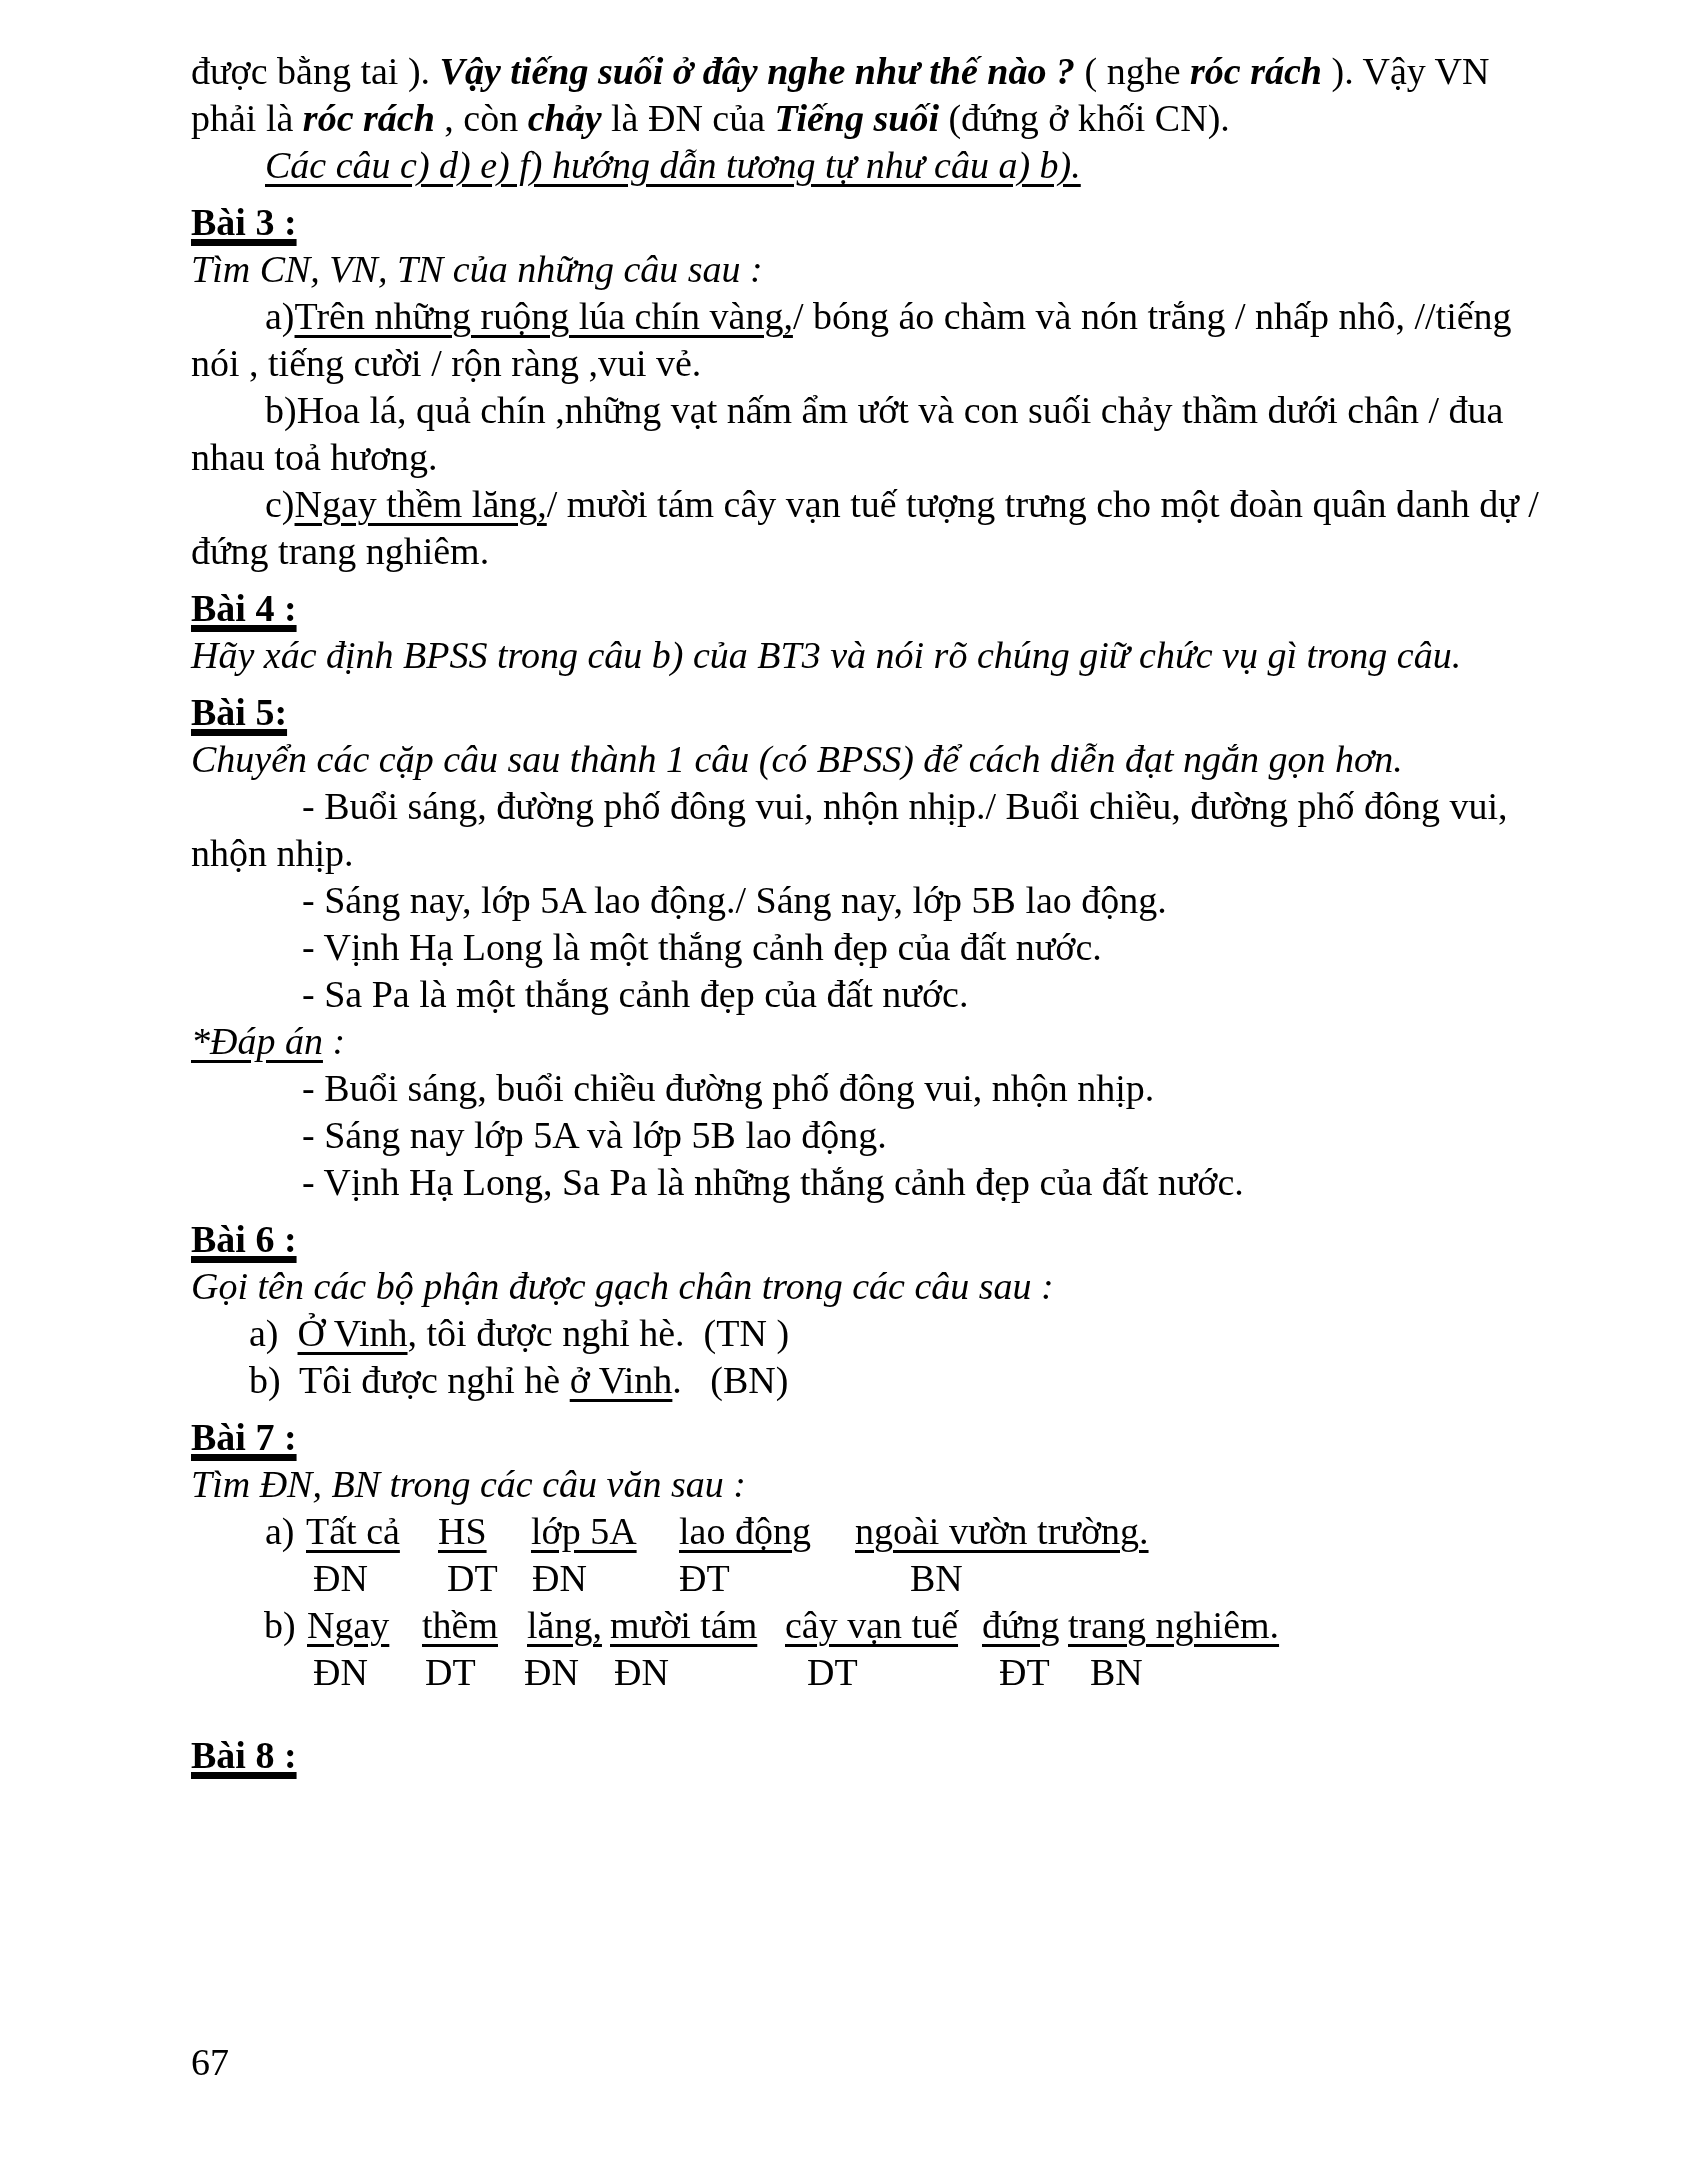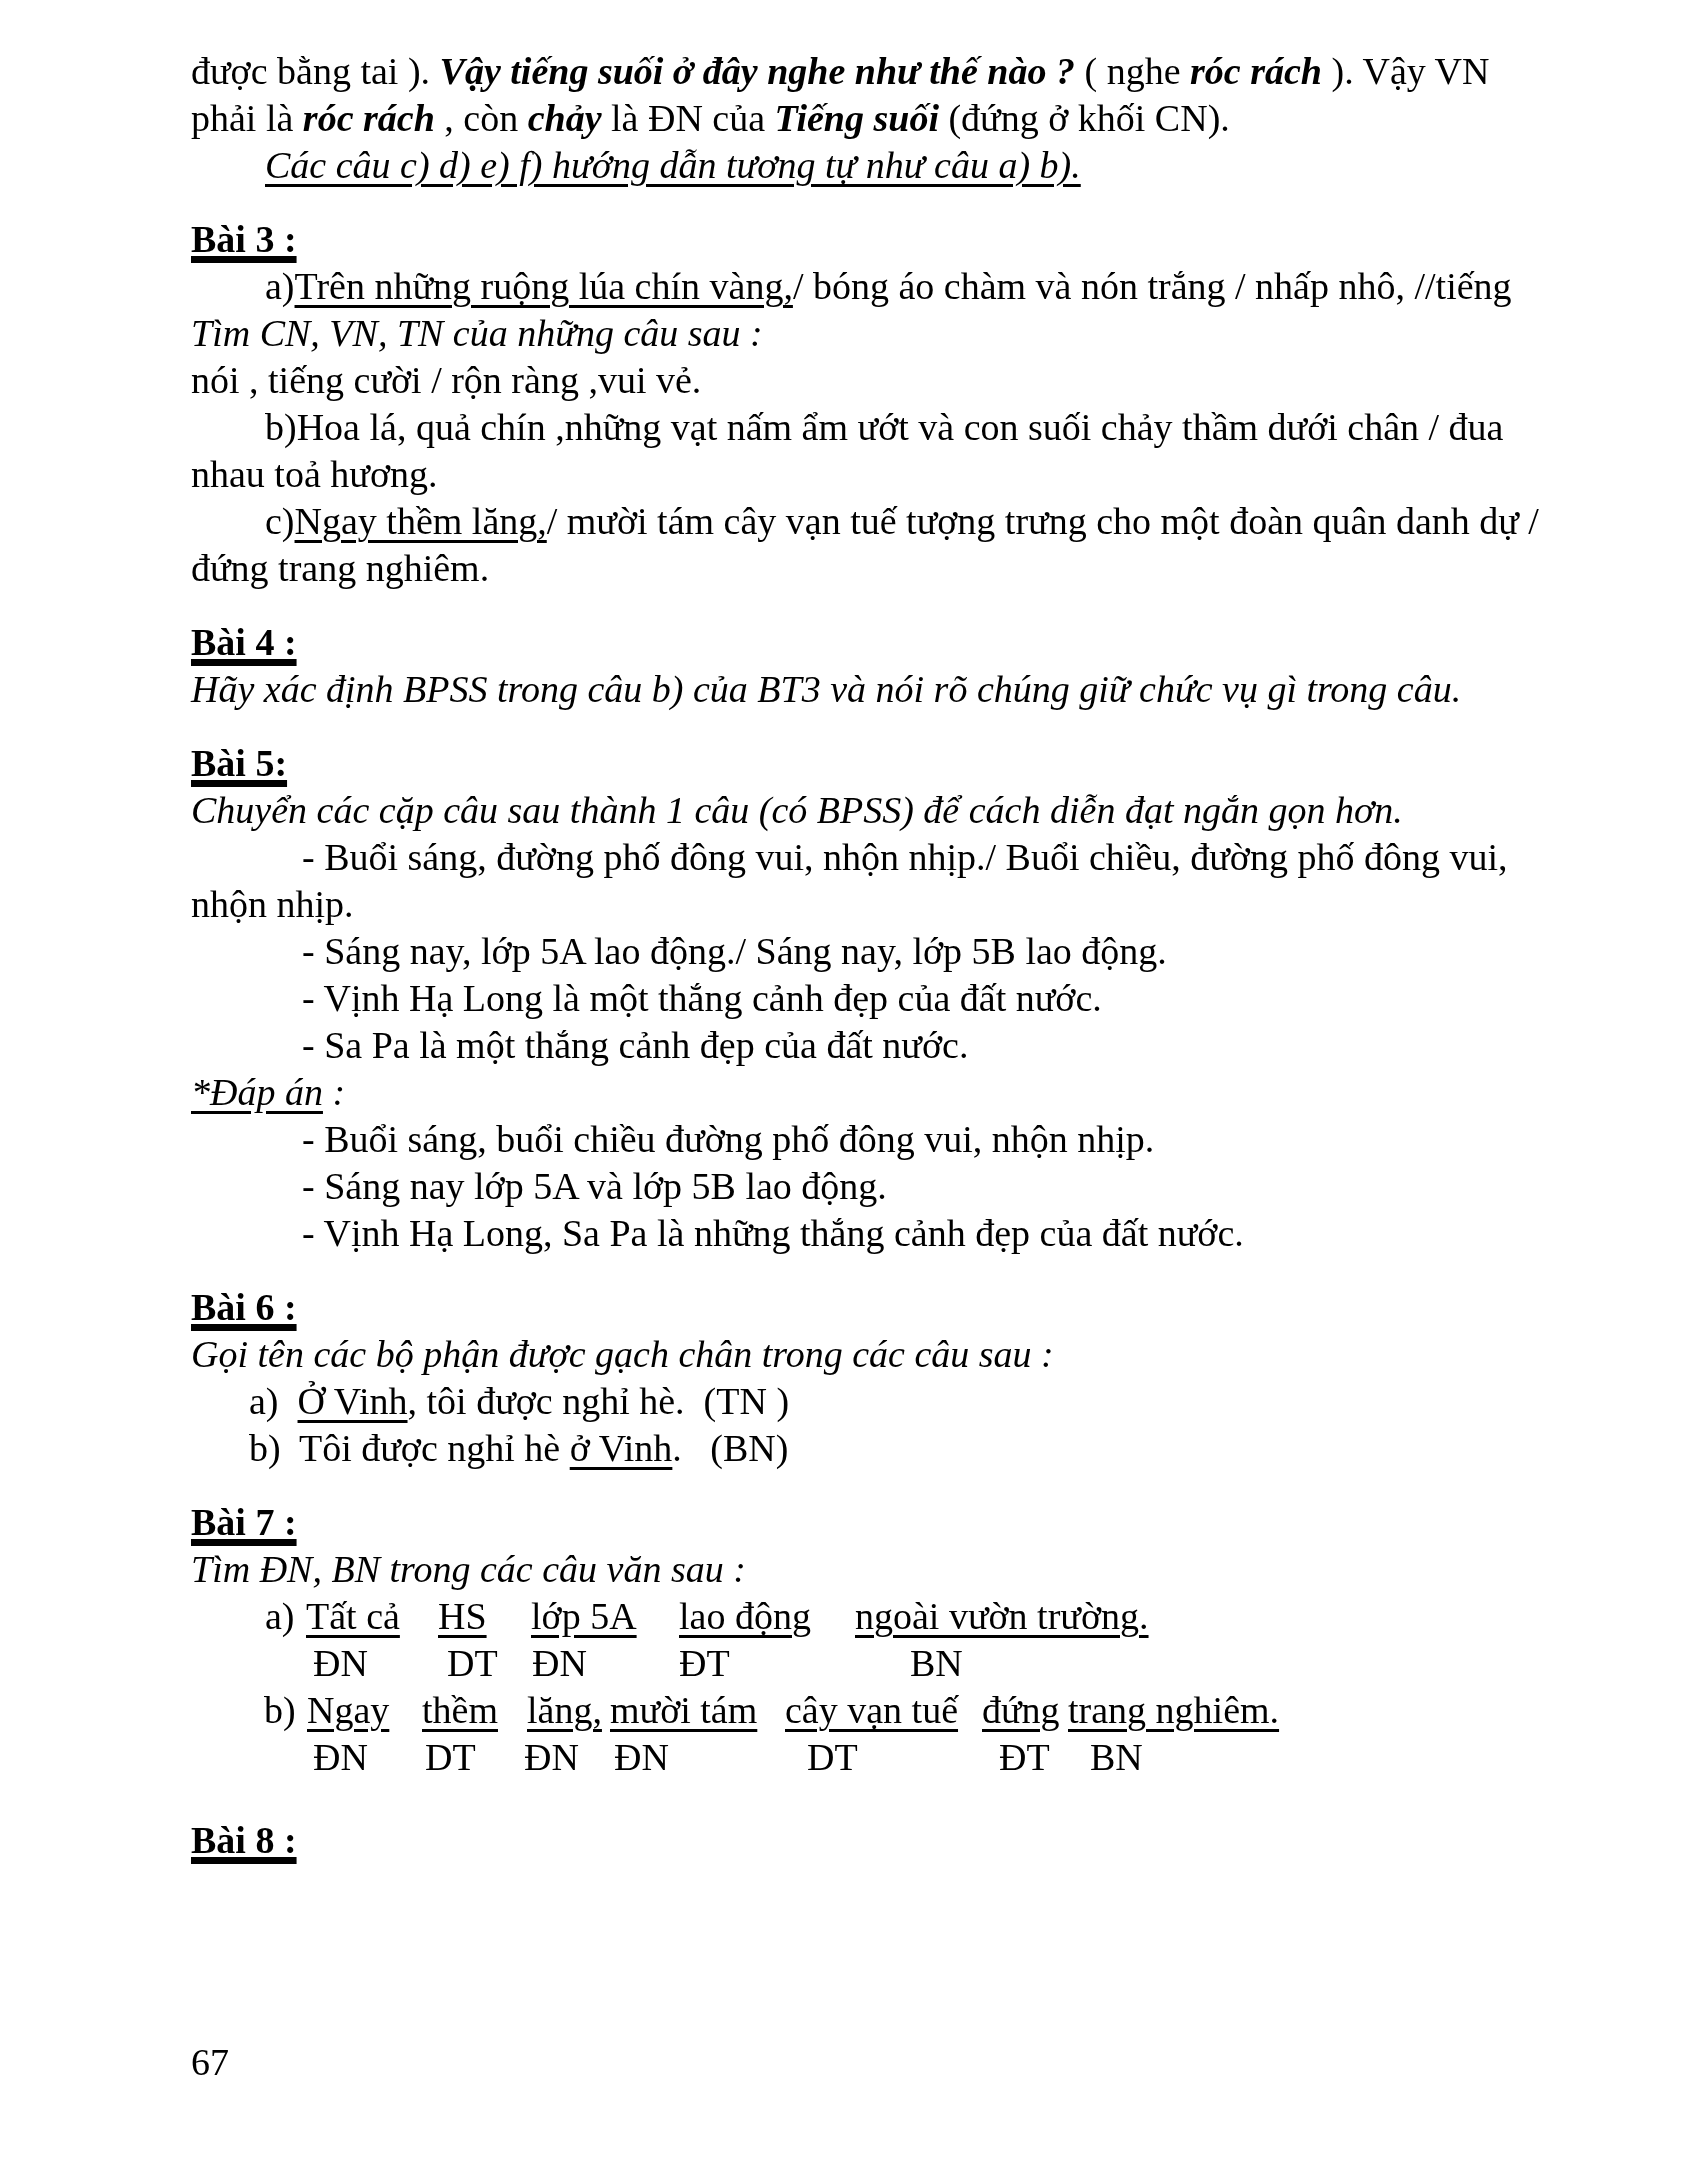--- a/index.html
+++ b/index.html
@@ -7,43 +7,43 @@
     width:1687px;height:2183px;position:relative;overflow:hidden;
     background:#ffffff;color:#000;
     font-family:"Liberation Serif","DejaVu Serif",serif;
     font-size:38px;
   }
   .page{position:absolute;left:0;top:0;right:0;bottom:0;padding:48px 99px 0 191px}
   .ln{white-space:nowrap;line-height:47px;height:47px}
   .ind1{padding-left:74px}   
   .ind2{padding-left:111px}   
   .ind3{padding-left:58px}    
-  .bai{margin-top:27px;font-weight:bold;white-space:nowrap;line-height:47px;height:47px}
+  .bai{margin-top:10px;font-weight:bold;white-space:nowrap;line-height:47px;height:47px}
   .bai8{margin-top:36px}
   .bai > span{text-decoration:underline;text-decoration-thickness:6.6px;text-underline-offset:4px}
   .it{font-style:italic}
   .bi{font-weight:bold;font-style:italic}
   .u{text-decoration:underline;text-decoration-thickness:3.3px;text-underline-offset:6px}
   .itu{font-style:italic;text-decoration:underline;text-decoration-thickness:3.3px;text-underline-offset:6px}
   .row{position:relative;height:47px;line-height:47px}
   .pos{position:absolute;top:0;white-space:nowrap}
   .footer{position:absolute;left:191px;top:2039px;width:1397px;line-height:47px}
 </style>
 </head>
 <body>
 
 <div class="page">
 
   <div class="ln"><span>được bằng tai ). </span><span class="bi">Vậy tiếng suối ở đây nghe như thế nào ? </span><span>( nghe </span><span class="bi">róc rách</span><span> ). Vậy VN</span></div>
   <div class="ln"><span>phải là </span><span class="bi">róc rách</span><span> , còn </span><span class="bi">chảy</span><span> là ĐN của </span><span class="bi">Tiếng suối</span><span> (đứng ở khối CN).</span></div>
   <div class="ln ind1"><span class="itu">Các câu c) d) e) f) hướng dẫn tương tự như câu a) b).</span></div>
 
   <div class="bai"><span>Bài 3 :</span></div>
+  <div class="ln"><span class="it">Tìm CN, VN, TN của những câu sau :</span></div>
   <div class="ln ind1"><span>a)</span><span class="u">Trên những ruộng lúa chín vàng,</span><span>/ bóng áo chàm và nón trắng / nhấp nhô, //tiếng</span></div>
-  <div class="ln"><span class="it">Tìm CN, VN, TN của những câu sau :</span></div>
   <div class="ln"><span>nói , tiếng cười / rộn ràng ,vui vẻ.</span></div>
   <div class="ln ind1"><span>b)Hoa lá, quả chín ,những vạt nấm ẩm ướt và con suối chảy thầm dưới chân / đua</span></div>
   <div class="ln"><span>nhau toả hương.</span></div>
   <div class="ln ind1"><span>c)</span><span class="u">Ngay thềm lăng,</span><span>/ mười tám cây vạn tuế tượng trưng cho một đoàn quân danh dự /</span></div>
   <div class="ln"><span>đứng trang nghiêm.</span></div>
 
   <div class="bai"><span>Bài 4 :</span></div>
   <div class="ln"><span class="it">Hãy xác định BPSS trong câu b) của BT3 và nói rõ chúng giữ chức vụ gì trong câu.</span></div>
 
   <div class="bai"><span>Bài 5:</span></div>

